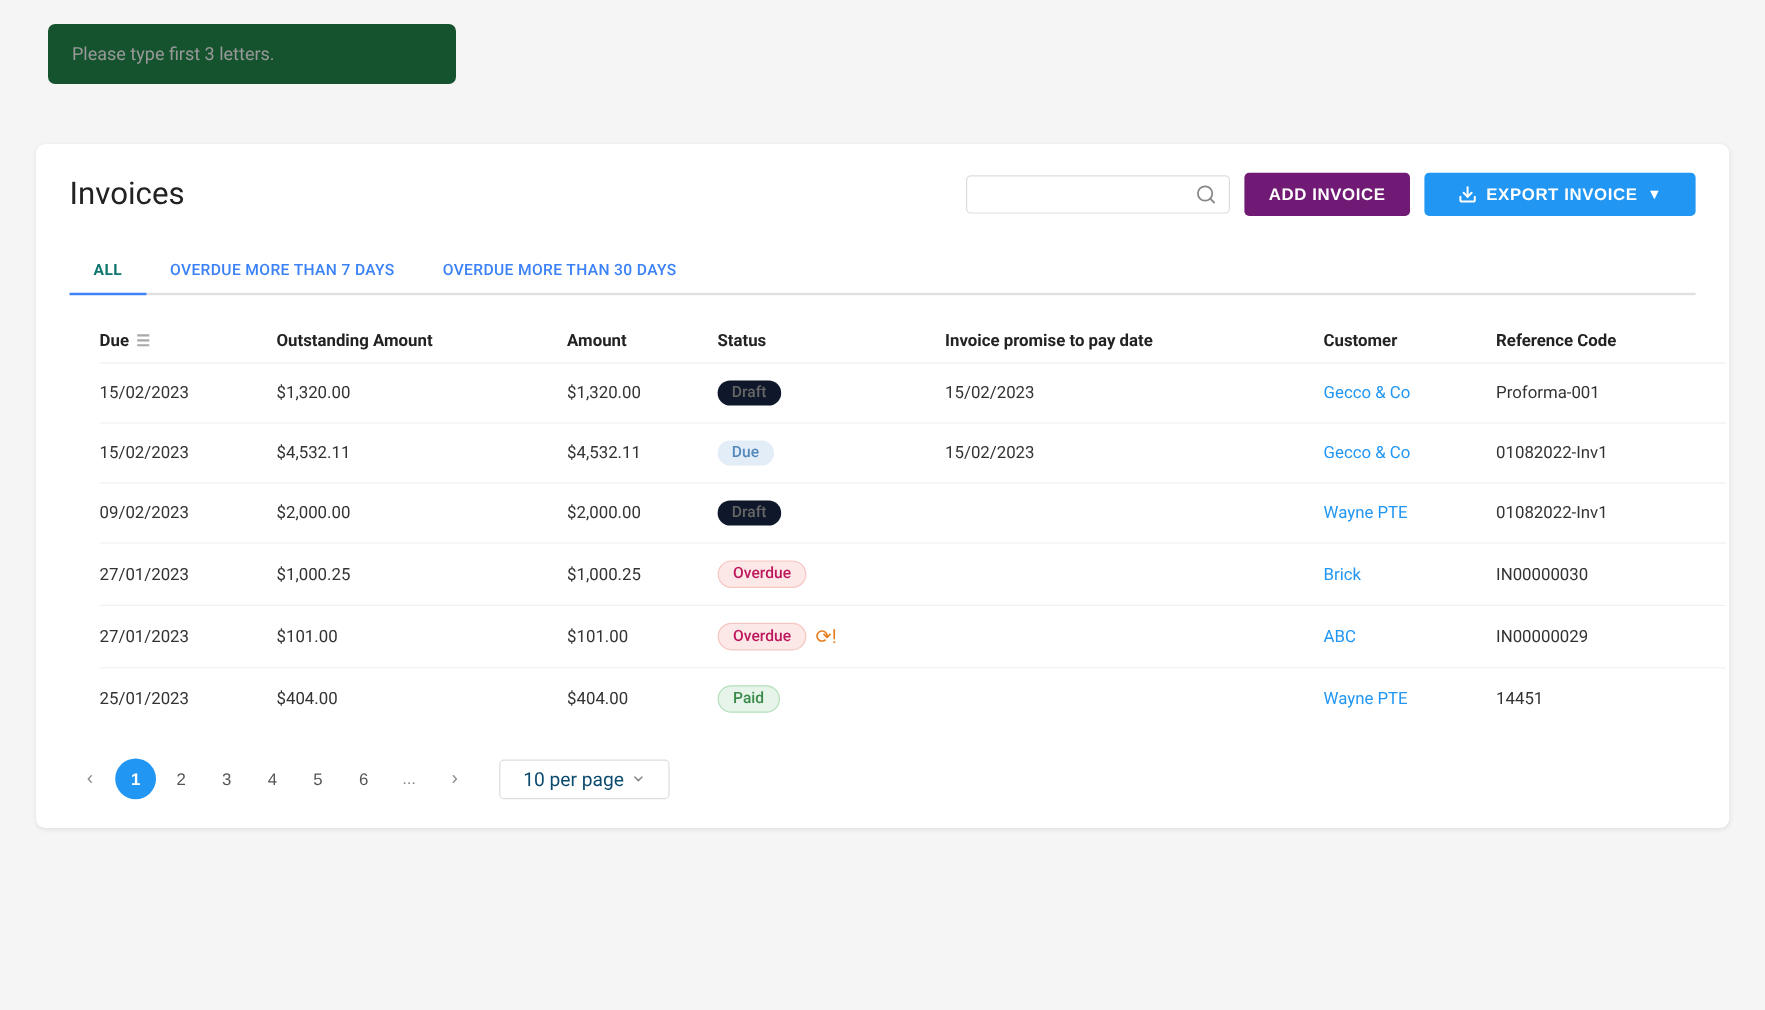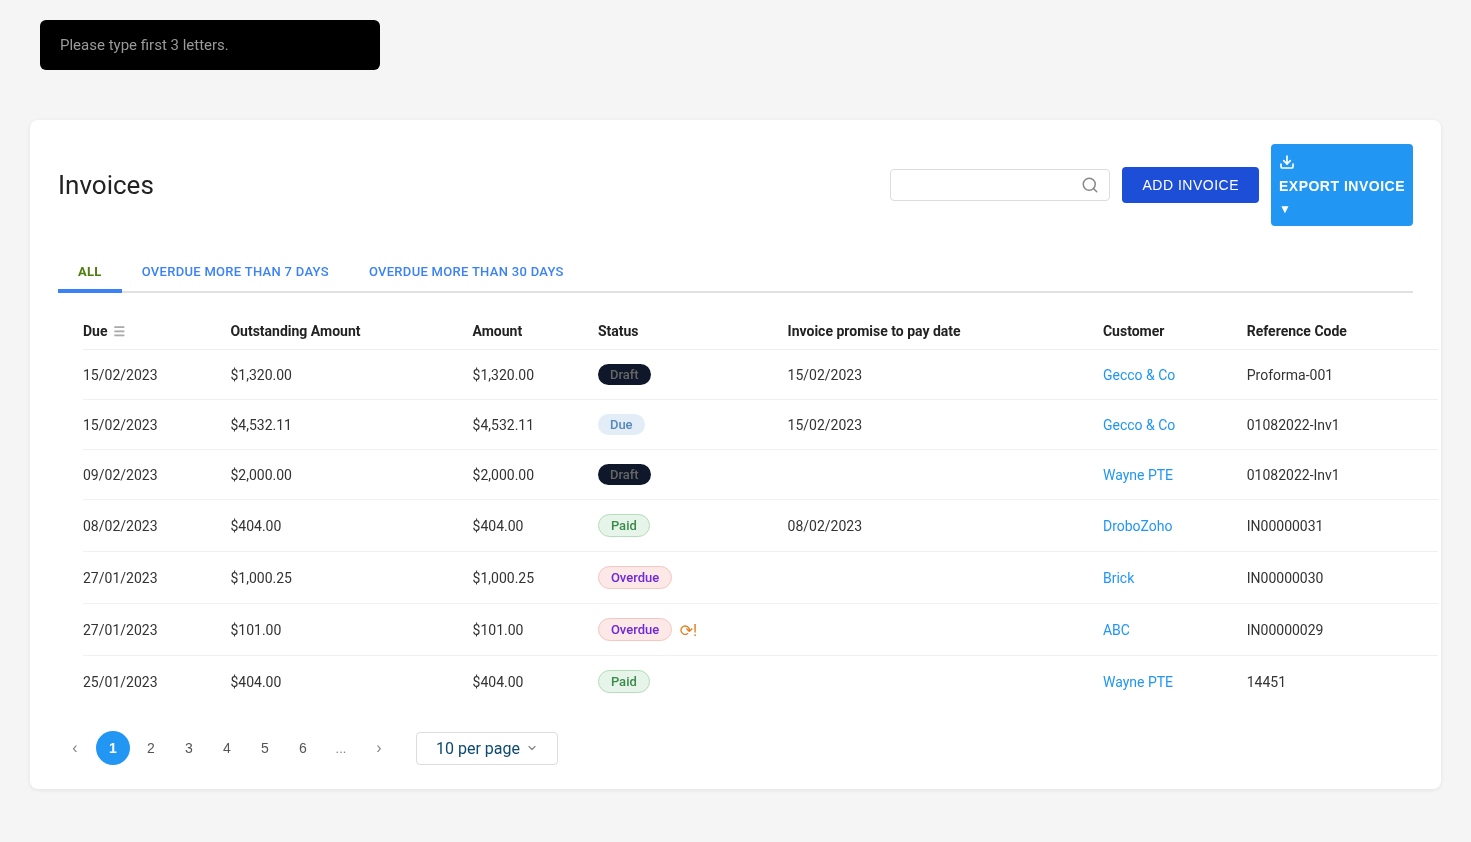--- a/index.html
+++ b/index.html
@@ -2,21 +2,21 @@
 <html><head>
   <meta charset="utf-8">
   <style>
     * { box-sizing: border-box; margin: 0; padding: 0; }
     body { font-family: -apple-system, BlinkMacSystemFont, 'Segoe UI', Roboto, sans-serif; background: #f5f5f5; color: #333; font-size: 14px; }
 
     .autocomplete-dropdown {
       position: absolute;
       top: 20px;
       left: 40px;
-      background: #000000;
+      background: #14532d;
       border-radius: 6px;
       padding: 16px 20px;
       width: 340px;
       font-size: 15px;
       color: #999;
       z-index: 100;
     }
 
     .main-container {
       background: #fff;
@@ -60,47 +60,46 @@
       border: none;
       outline: none;
       font-size: 14px;
       width: 100%;
       color: #333;
     }
 
     .search-icon-svg { color: #888; flex-shrink: 0; }
 
     .btn-add-invoice {
-      background: #1d4ed8;
+      background: #701a75;
       color: #fff;
       border: none;
       border-radius: 4px;
       padding: 10px 20px;
       font-size: 14px;
-      font-weight: 400;
+      font-weight: 700;
       letter-spacing: 0.5px;
       cursor: pointer;
       white-space: nowrap;
     }
 
     .btn-export-invoice {
       background: #2196f3;
       color: #fff;
       border: none;
       border-radius: 4px;
-      padding: 10px 8px;
+      padding: 10px 28px;
       font-size: 14px;
       font-weight: 600;
       letter-spacing: 0.5px;
       cursor: pointer;
       display: flex;
-      align-items: flex-start;
+      align-items: center;
       gap: 8px;
       white-space: nowrap;
-      flex-direction: column;
     }
 
     .btn-export-invoice .chevron { font-size: 12px; }
 
     .tabs {
       display: flex;
       border-bottom: 2px solid #e0e0e0;
       margin-bottom: 20px;
       gap: 0;
     }
@@ -111,22 +110,22 @@
       font-weight: 500;
       color: #3b82f6;
       cursor: pointer;
       border-bottom: 3px solid transparent;
       margin-bottom: -2px;
       letter-spacing: 0.3px;
       white-space: nowrap;
     }
 
     .tab.active {
-      color: #4d7c0f;
-      border-bottom: 4px solid #3b82f6;
+      color: #0f766e;
+      border-bottom: 2px solid #3b82f6;
       font-weight: 700;
       text-align: center;
     }
 
     table {
       width: 100%;
       border-collapse: collapse;
       margin-left: 25px;
     }
 
@@ -164,21 +163,21 @@
       display: inline-block;
       padding: 3px 12px;
       border-radius: 12px;
       font-size: 13px;
       font-weight: 500;
     }
 
     .status-draft { background: #0f172a; color: #666; }
     .status-due { background: #e3edf7; color: #5588bb; }
     .status-paid { background: #e6f4ea; color: #3a8a4a; border: 1px solid #b2dfb8; }
-    .status-overdue { background: #fce8e6; color: #6d28d9; border: 1px solid #f5c6c2; }
+    .status-overdue { background: #fce8e6; color: #be185d; border: 1px solid #f5c6c2; }
 
     .overdue-icon { font-size: 16px; color: #e67e22; margin-left: 4px; vertical-align: middle; }
 
     .customer-link {
       color: #2196f3;
       text-decoration: none;
       cursor: pointer;
     }
 
     .pagination {
@@ -333,34 +332,20 @@
         <span class="status-badge status-draft">Draft</span>
         
       </td>
       <td></td>
       <td>
         <a class="customer-link">Wayne PTE</a>
       </td>
       <td>01082022-Inv1</td>
     </tr>
         <tr>
-      <td>08/02/2023</td>
-      <td>$404.00</td>
-      <td>$404.00</td>
-      <td>
-        <span class="status-badge status-paid">Paid</span>
-        
-      </td>
-      <td>08/02/2023</td>
-      <td>
-        <a class="customer-link">DroboZoho</a>
-      </td>
-      <td>IN00000031</td>
-    </tr>
-        <tr>
       <td>27/01/2023</td>
       <td>$1,000.25</td>
       <td>$1,000.25</td>
       <td>
         <span class="status-badge status-overdue">Overdue</span>
         
       </td>
       <td></td>
       <td>
         <a class="customer-link">Brick</a>

